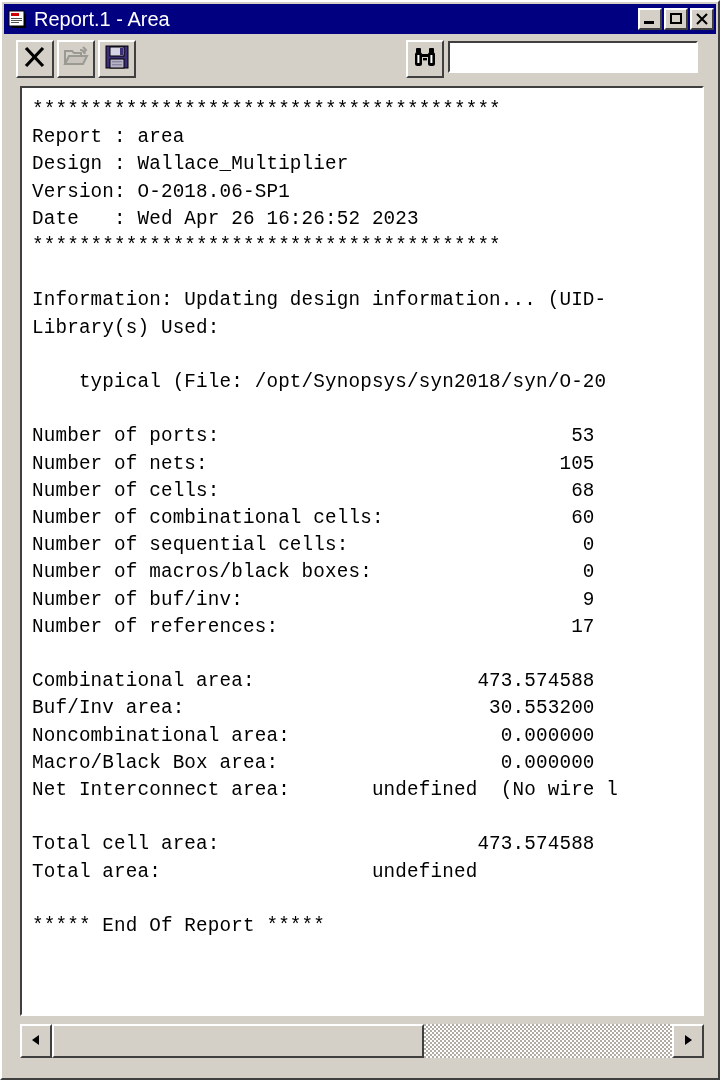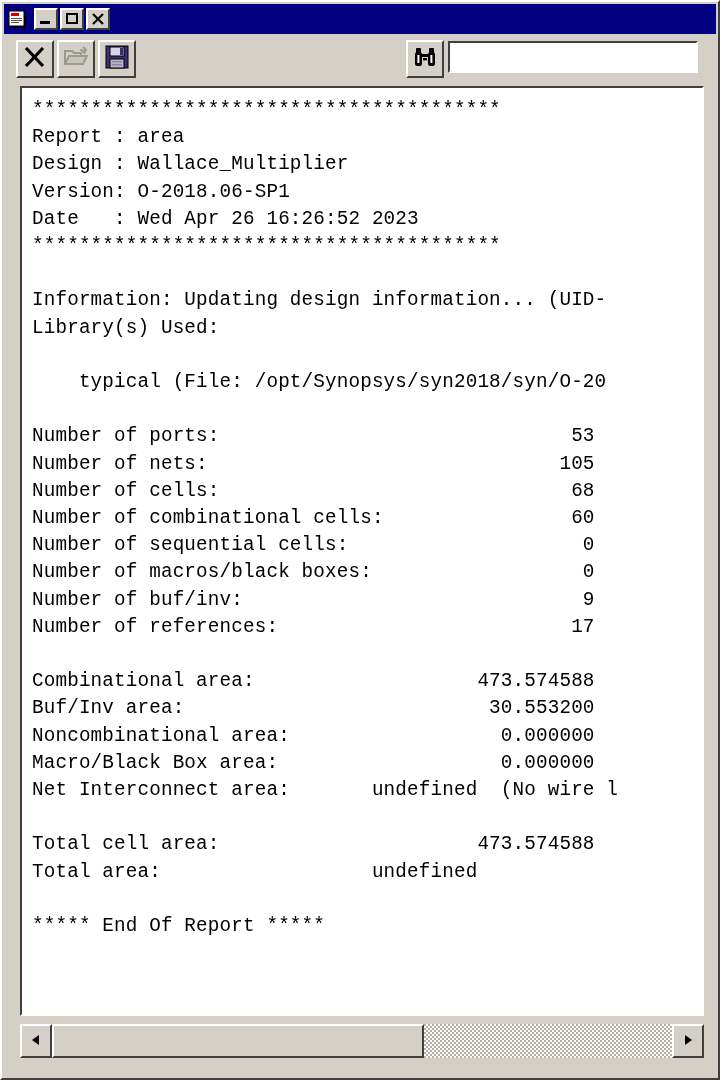--- a/index.html
+++ b/index.html
@@ -257,20 +257,21 @@
     <span class="title-icon">
       <svg width="19" height="19" viewBox="0 0 19 19" aria-hidden="true">
         <rect x="4" y="4" width="14" height="14" fill="#000000"></rect>
         <rect x="1" y="1" width="15" height="15" fill="#ffffff" stroke="#000000" stroke-width="1"></rect>
         <rect x="3" y="3" width="8" height="3" fill="#d40000"></rect>
         <rect x="3" y="8" width="11" height="1" fill="#505050"></rect>
         <rect x="3" y="10" width="11" height="1" fill="#505050"></rect>
         <rect x="3" y="12" width="8" height="1" fill="#505050"></rect>
       </svg>
     </span>
+    <span class="title-text">Report.1 - Area</span>
     <span class="win-buttons">
       <span class="win-btn">
         <span class="min-bar"></span>
       </span>
       <span class="win-btn">
         <span class="max-box"></span>
       </span>
       <span class="win-btn">
         <span class="glyph">
           <svg width="12" height="12" viewBox="0 0 12 12" aria-hidden="true">

